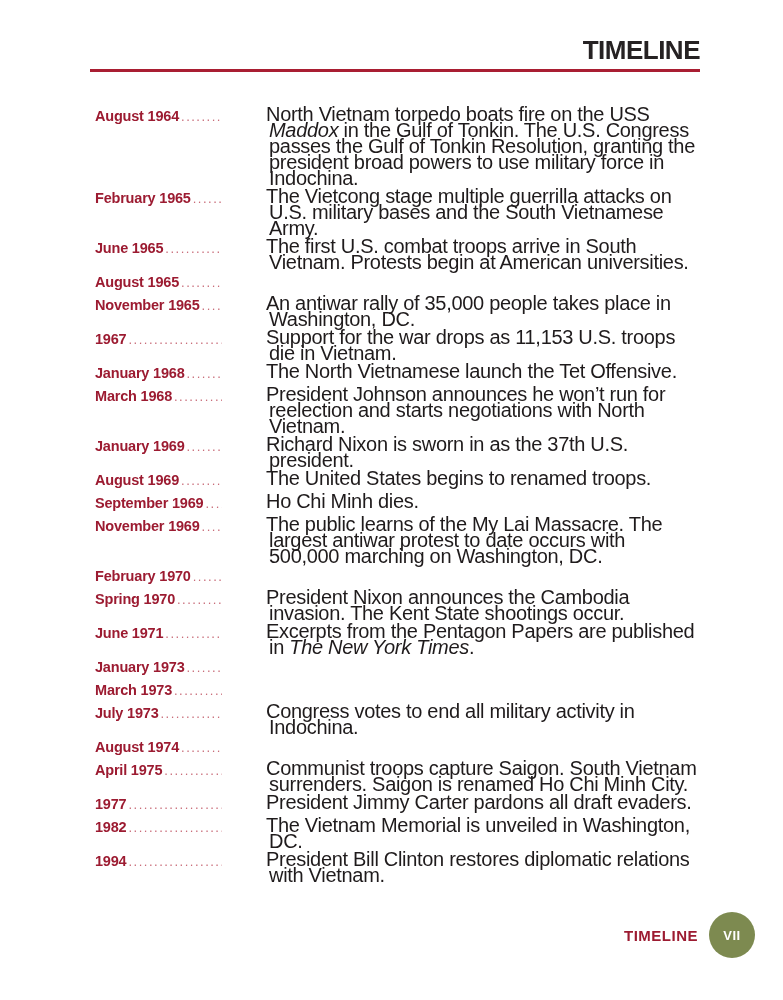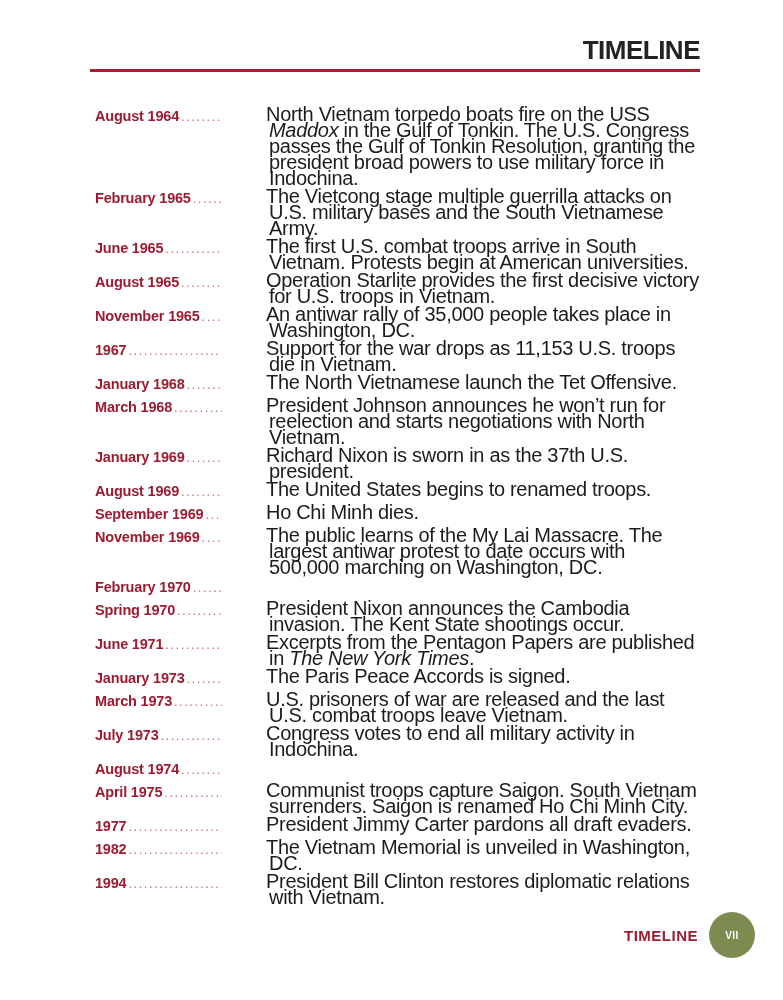--- a/index.html
+++ b/index.html
@@ -60,21 +60,21 @@
   .footer-label{
     font-weight:bold;font-size:15px;letter-spacing:0.5px;
     color:var(--accent-red);
   }
   .page-badge{
     width:46px;height:46px;border-radius:50%;
     background:var(--badge-olive);
     display:flex;align-items:center;justify-content:center;
   }
   .page-badge span{
-    color:#ffffff;font-weight:bold;font-size:10px;letter-spacing:0.5px;
+    color:#ffffff;font-weight:bold;font-size:13px;letter-spacing:0.5px;
   }
 </style>
 </head>
 <body>
 
 <div class="page">
 
   <div class="header">
     <h1 class="title">TIMELINE</h1>
     <div class="rule"></div>
@@ -100,21 +100,20 @@
           <span class="date">June 1965</span>
           <span class="leader">................................................................................</span>
         </div>
         <div class="text"><span>The first U.S. combat troops arrive in South Vietnam. Protests begin at American universities.</span></div>
       </div>
       <div class="entry">
         <div class="date-cell">
           <span class="date">August 1965</span>
           <span class="leader">................................................................................</span>
         </div>
-        <div class="text"><span>Operation Starlite provides the first decisive victory for U.S. troops in Vietnam.</span></div>
       </div>
       <div class="entry">
         <div class="date-cell">
           <span class="date">November 1965</span>
           <span class="leader">................................................................................</span>
         </div>
         <div class="text"><span>An antiwar rally of 35,000 people takes place in Washington, DC.</span></div>
       </div>
       <div class="entry">
         <div class="date-cell">
@@ -183,28 +182,26 @@
           <span class="date">June 1971</span>
           <span class="leader">................................................................................</span>
         </div>
         <div class="text"><span>Excerpts from the Pentagon Papers are published in </span><span class="italic">The New York Times</span><span>.</span></div>
       </div>
       <div class="entry">
         <div class="date-cell">
           <span class="date">January 1973</span>
           <span class="leader">................................................................................</span>
         </div>
-        <div class="text"><span>The Paris Peace Accords is signed.</span></div>
       </div>
       <div class="entry">
         <div class="date-cell">
           <span class="date">March 1973</span>
           <span class="leader">................................................................................</span>
         </div>
-        <div class="text"><span>U.S. prisoners of war are released and the last U.S. combat troops leave Vietnam.</span></div>
       </div>
       <div class="entry">
         <div class="date-cell">
           <span class="date">July 1973</span>
           <span class="leader">................................................................................</span>
         </div>
         <div class="text"><span>Congress votes to end all military activity in Indochina.</span></div>
       </div>
       <div class="entry">
         <div class="date-cell">

